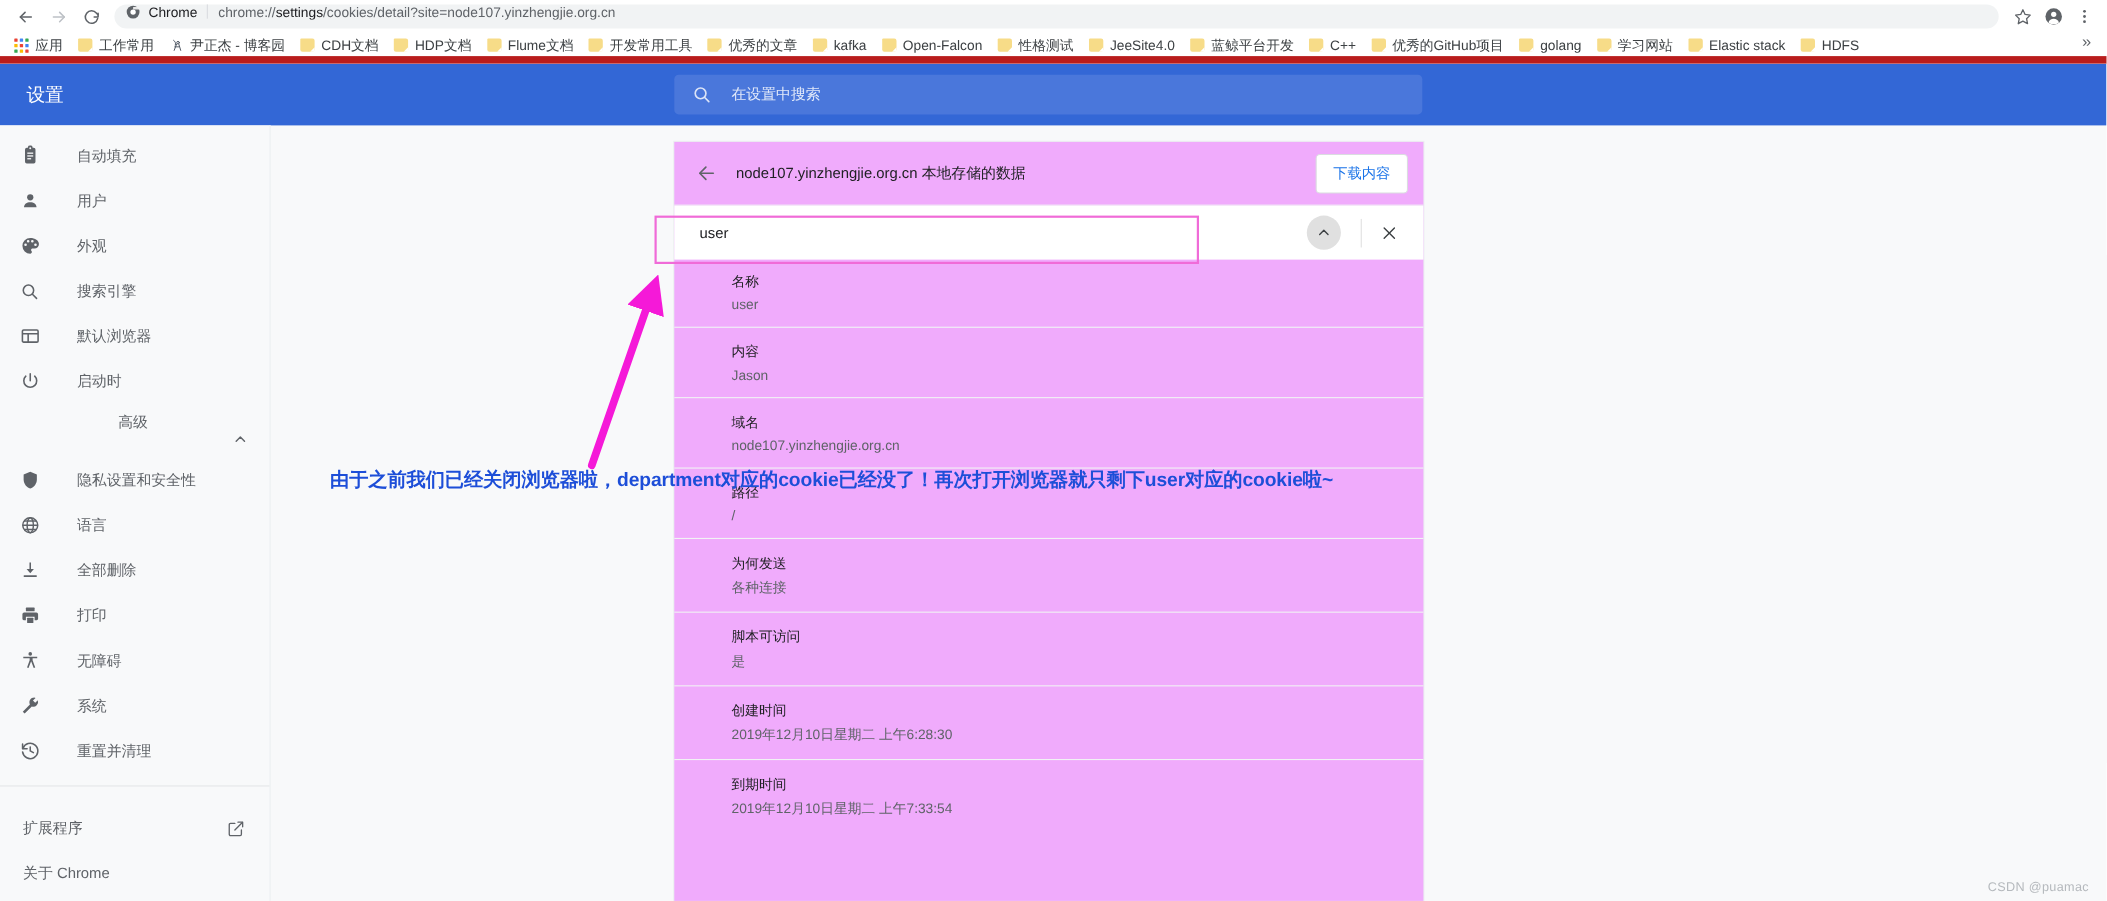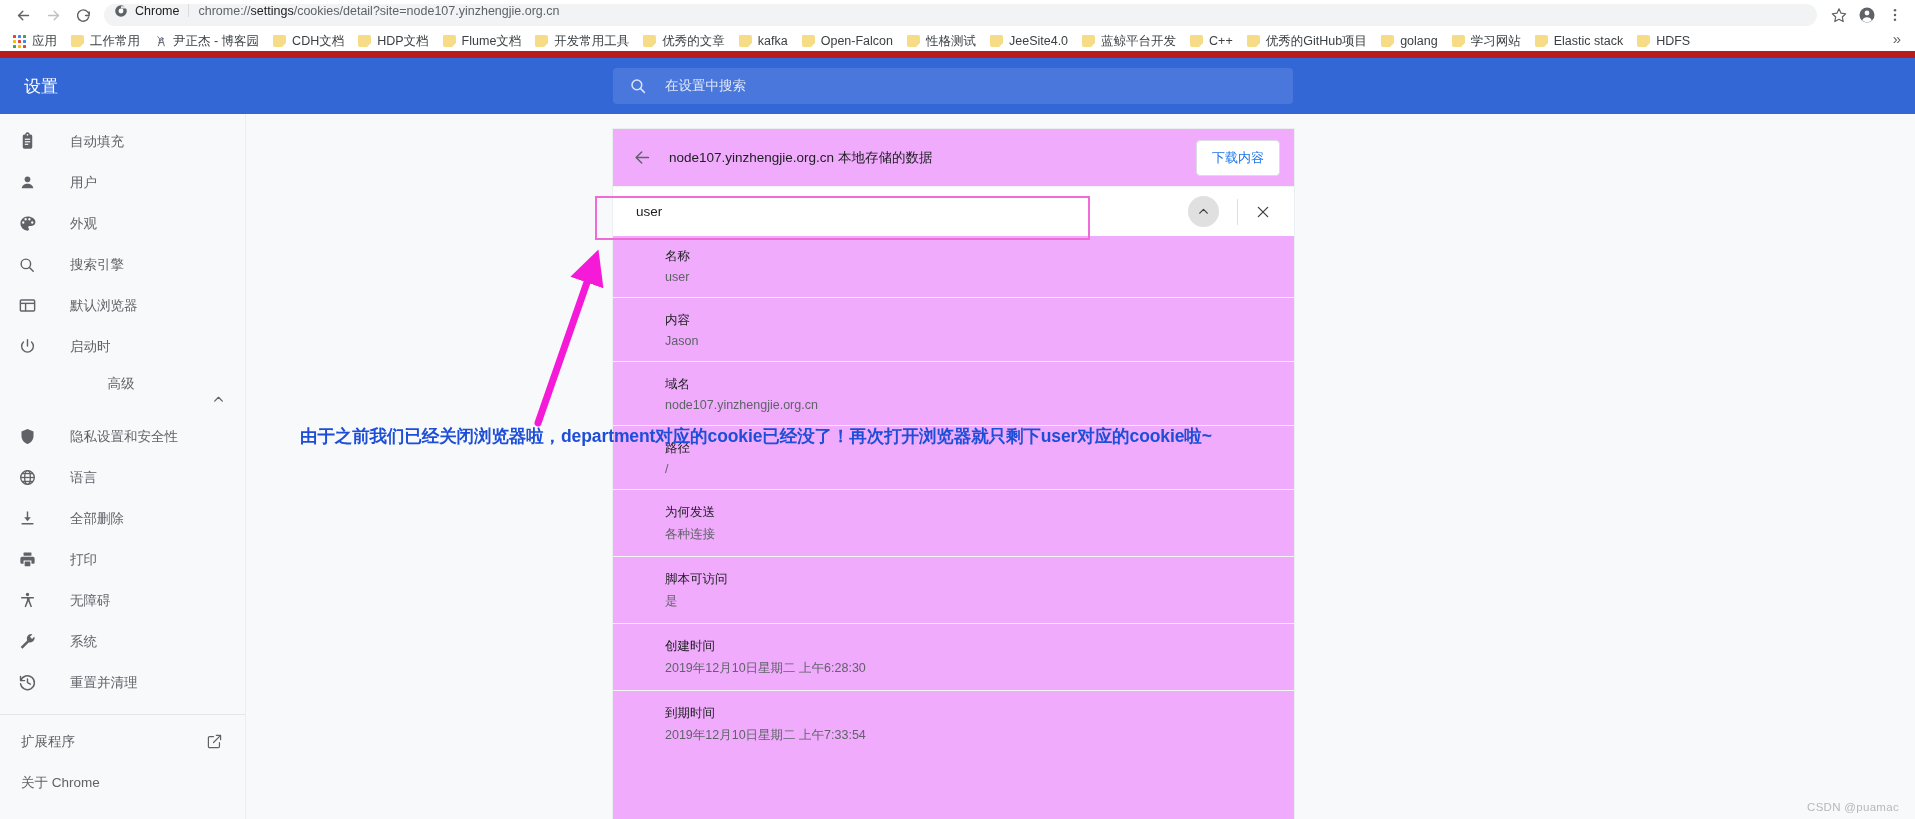--- a/index.html
+++ b/index.html
@@ -229,21 +229,21 @@
     color: #5f6368;
     display: flex;
   }
   .side-divider {
     height: 1px;
     background: #e4e6e8;
     margin: 11px 0 6px 0;
   }
   .side-link {
     display: flex;
-    align-items: center;
+    align-items: flex-end;
     height: 41px;
     padding-left: 21px;
     padding-right: 22px;
     color: #5f6368;
     font-size: 13.5px;
   }
   .side-link .ext { margin-left: auto; display: flex; color: #5f6368; }
 
   
   .content-card {

